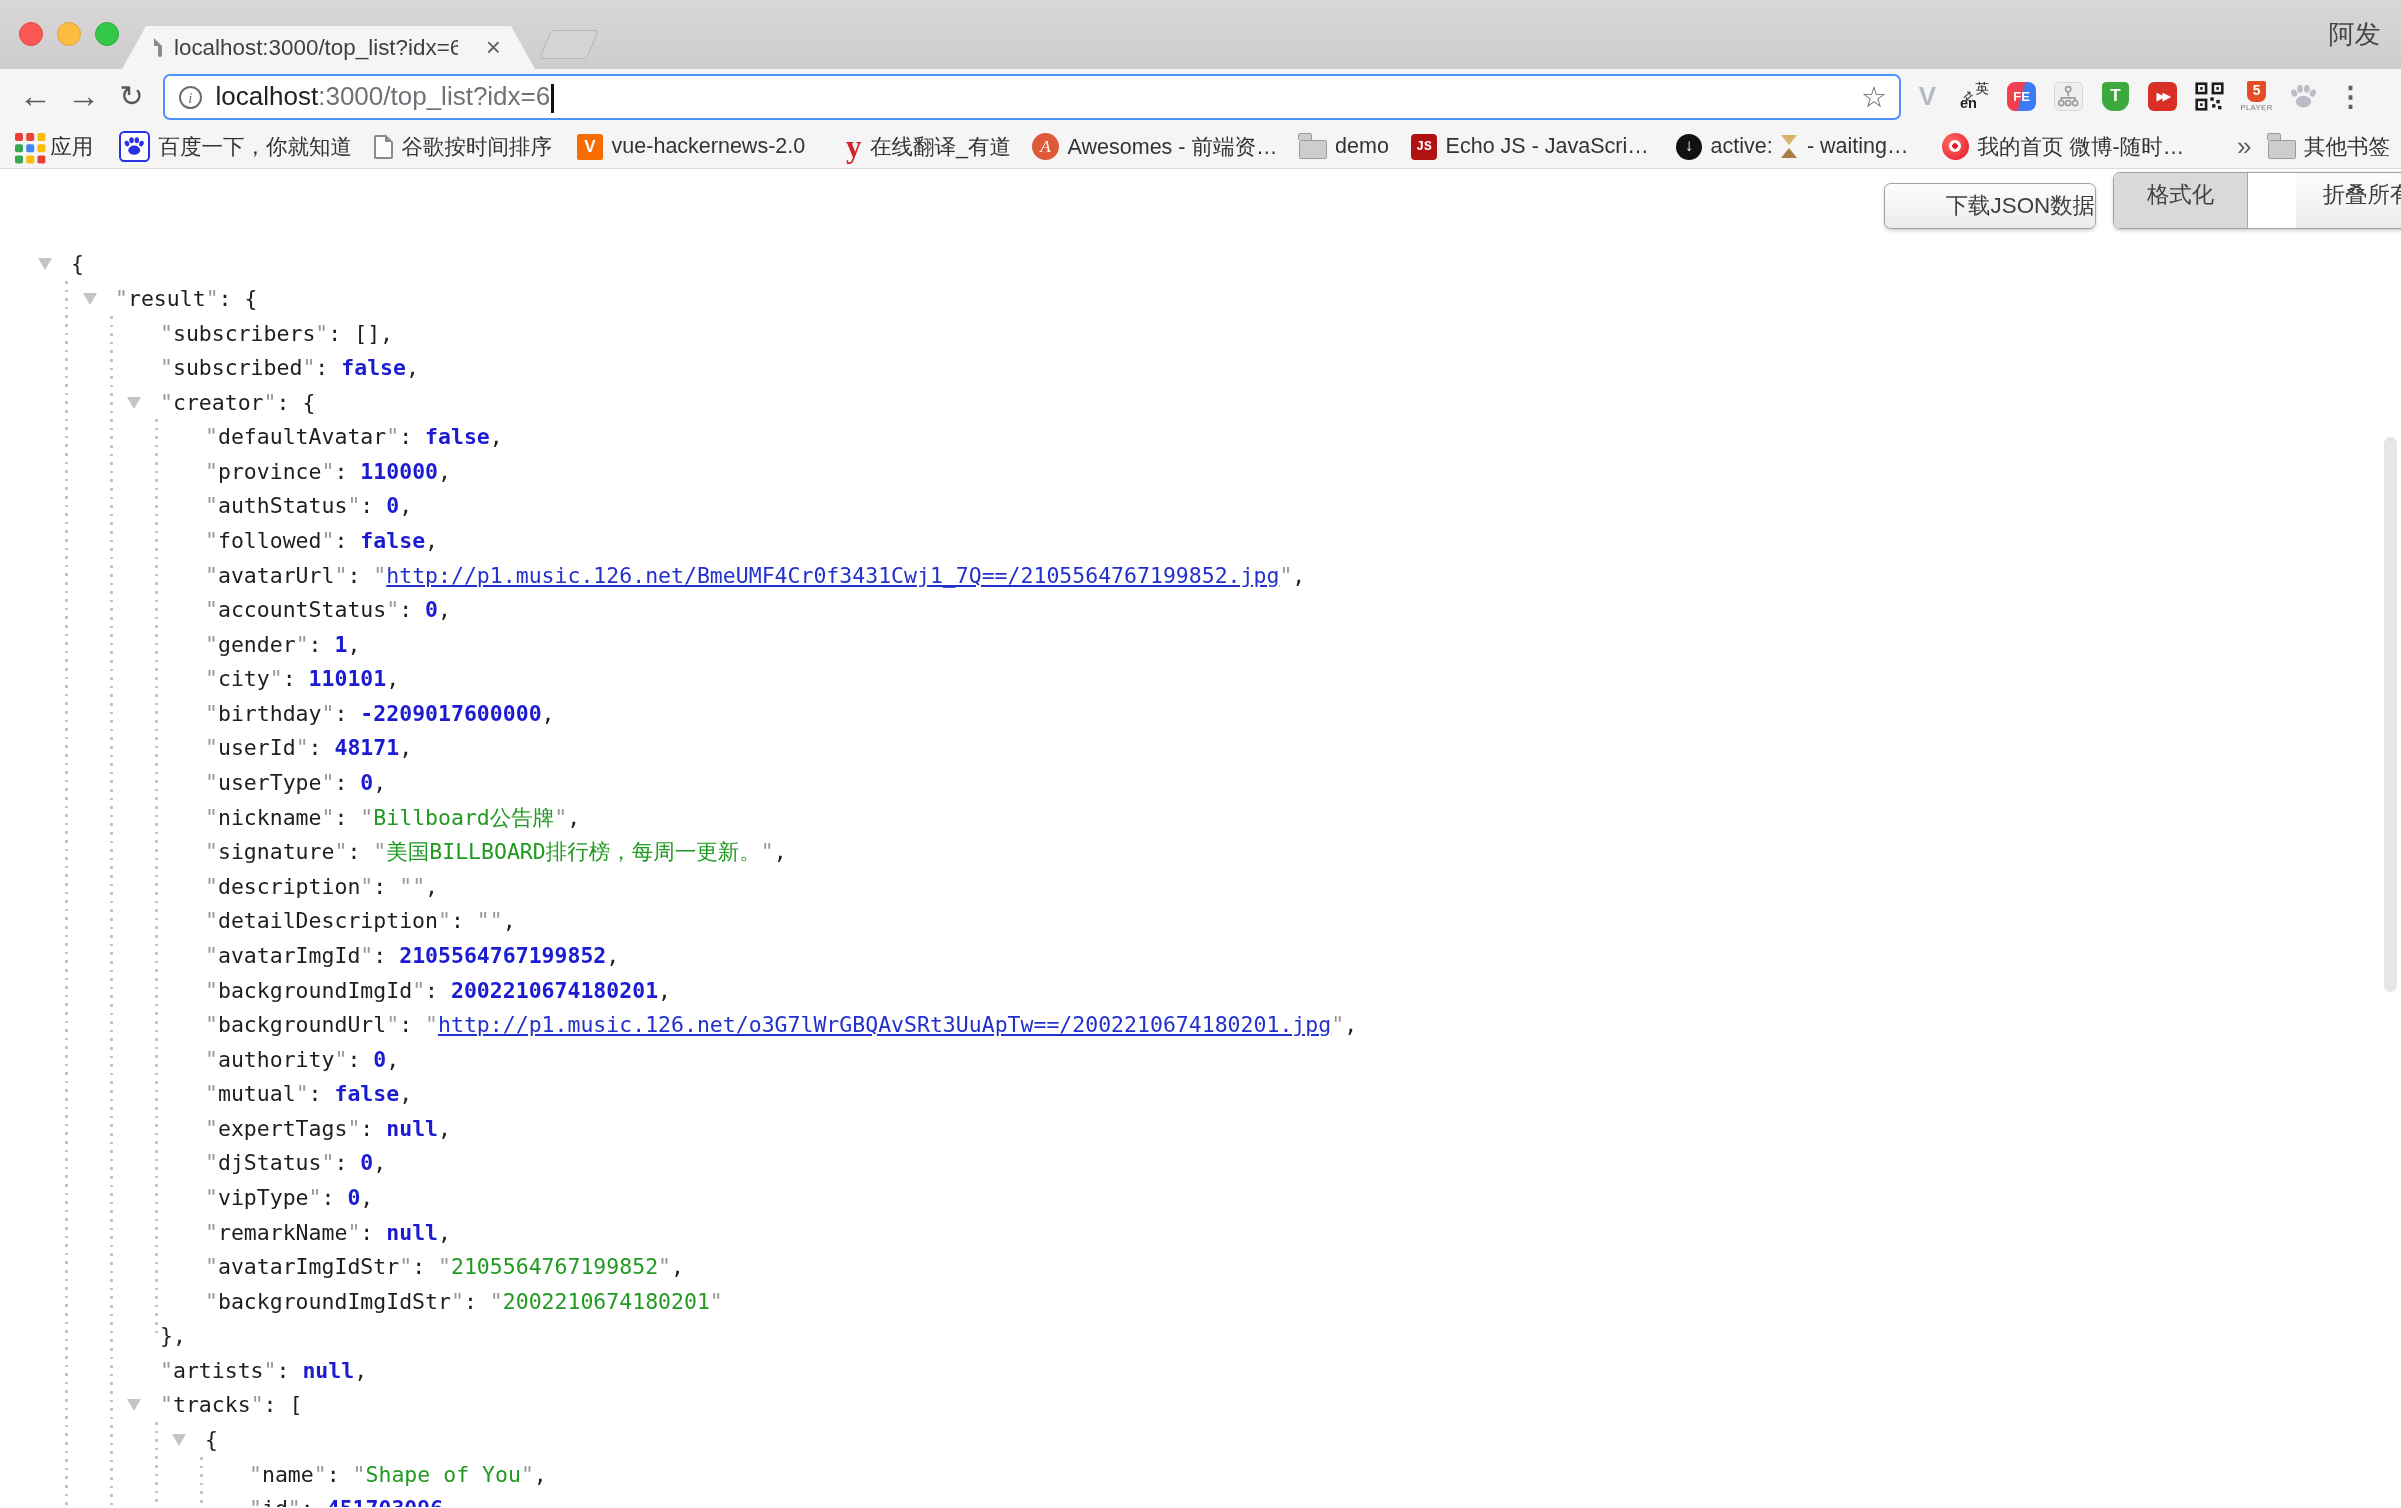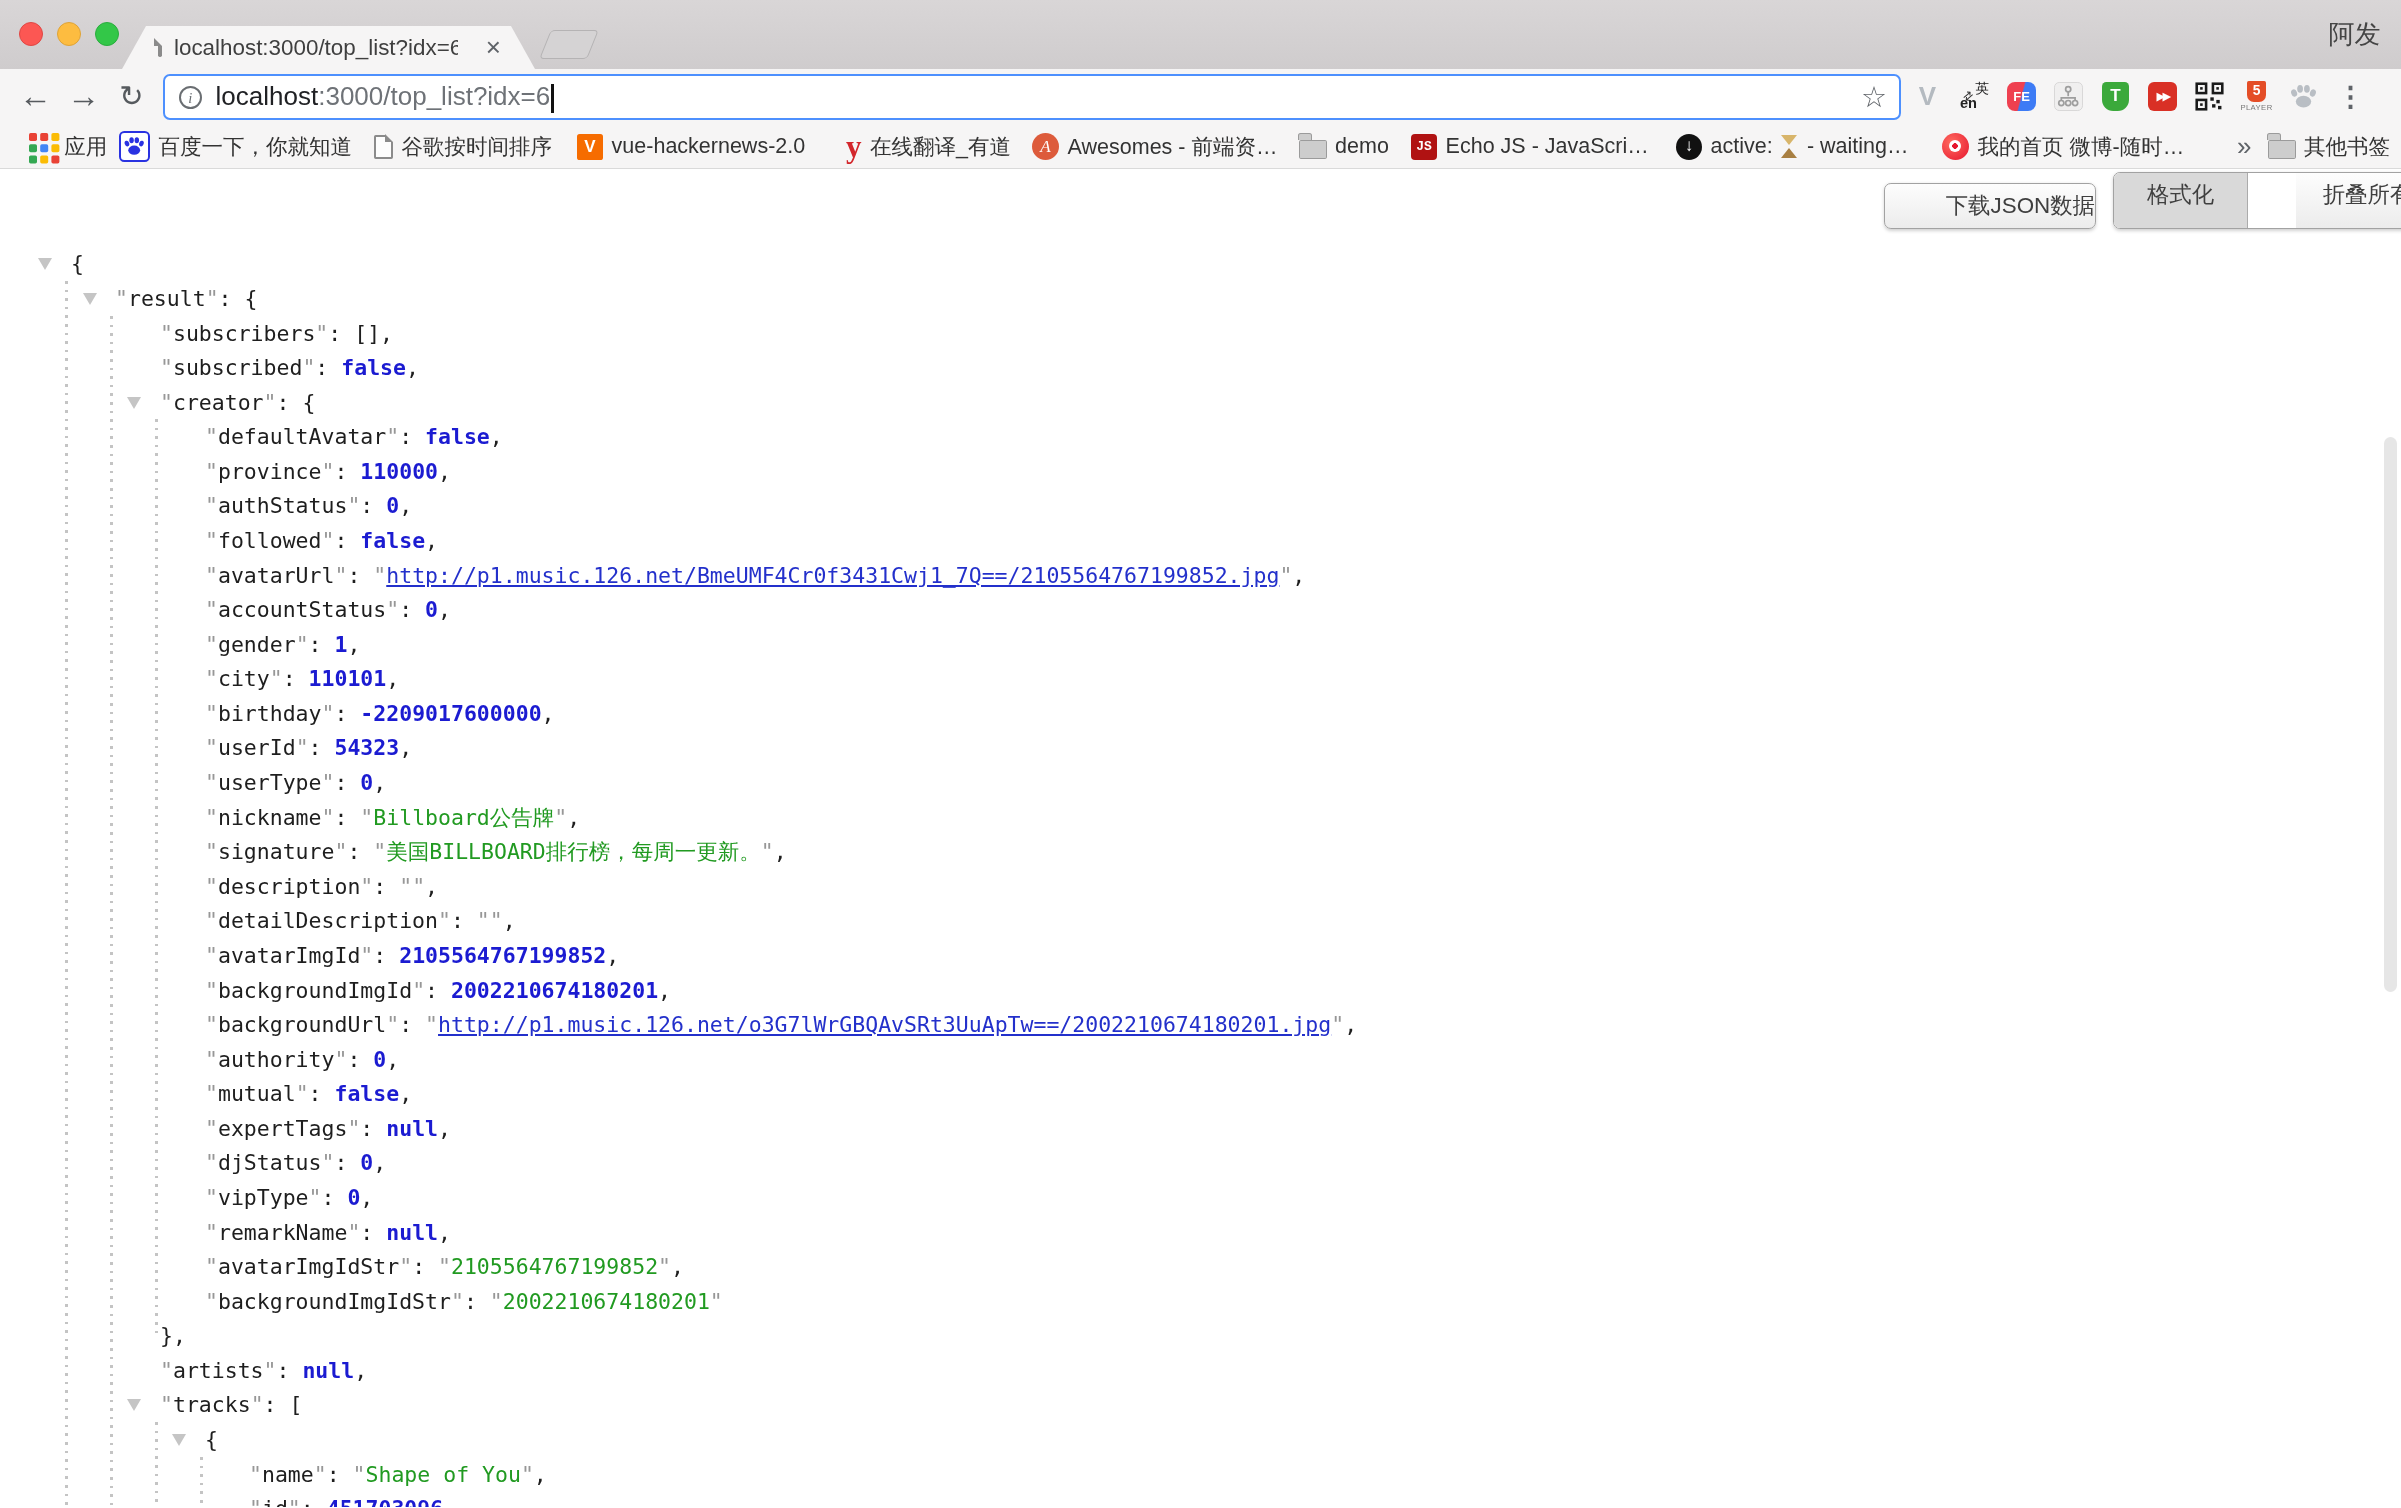--- a/index.html
+++ b/index.html
@@ -249,21 +249,21 @@
         <ellipse cx="28" cy="13" rx="3.4" ry="4.4" transform="rotate(20 28 13)"></ellipse>
       </svg>
     </div>
     <div class="ext">
         <span class="menu-dots">⋮</span>
       </div>
   </div>
 </div>
 
 <div class="bookmarks">
-  <div class="bm" style="left:29px">
+  <div class="bm" style="left:15px">
     <span class="apps-grid"></span>
     <span>应用</span>
   </div>
   <div class="bm" style="left:119px">
     <span class="baidu-box">
       <svg width="22.4" height="22.4" viewBox="0 0 34 34" fill="#2932e1">
         <ellipse cx="17" cy="23" rx="9" ry="7"></ellipse>
         <ellipse cx="6" cy="13" rx="3.4" ry="4.4" transform="rotate(-20 6 13)"></ellipse>
         <ellipse cx="13" cy="8" rx="3.4" ry="4.6"></ellipse>
         <ellipse cx="21" cy="8" rx="3.4" ry="4.6"></ellipse>
@@ -332,21 +332,21 @@
       <div class="jline" style="top: 216px; padding-left: 160px;"><span class="tri" style="left: 127px;"></span><span class="sg-q">"</span><span class="sg-k">creator</span><span class="sg-q">"</span><span class="sg-p">: {</span></div>
       <div class="jline" style="top: 250px; padding-left: 205px;"><span class="sg-q">"</span><span class="sg-k">defaultAvatar</span><span class="sg-q">"</span><span class="sg-p">: </span><span class="sg-n">false</span><span class="sg-p">,</span></div>
       <div class="jline" style="top: 285px; padding-left: 205px;"><span class="sg-q">"</span><span class="sg-k">province</span><span class="sg-q">"</span><span class="sg-p">: </span><span class="sg-n">110000</span><span class="sg-p">,</span></div>
       <div class="jline" style="top: 319px; padding-left: 205px;"><span class="sg-q">"</span><span class="sg-k">authStatus</span><span class="sg-q">"</span><span class="sg-p">: </span><span class="sg-n">0</span><span class="sg-p">,</span></div>
       <div class="jline" style="top: 354px; padding-left: 205px;"><span class="sg-q">"</span><span class="sg-k">followed</span><span class="sg-q">"</span><span class="sg-p">: </span><span class="sg-n">false</span><span class="sg-p">,</span></div>
       <div class="jline" style="top: 389px; padding-left: 205px;"><span class="sg-q">"</span><span class="sg-k">avatarUrl</span><span class="sg-q">"</span><span class="sg-p">: </span><span class="sg-q">"</span><span class="sg-l">http://p1.music.126.net/BmeUMF4Cr0f3431Cwj1_7Q==/2105564767199852.jpg</span><span class="sg-q">"</span><span class="sg-p">,</span></div>
       <div class="jline" style="top: 423px; padding-left: 205px;"><span class="sg-q">"</span><span class="sg-k">accountStatus</span><span class="sg-q">"</span><span class="sg-p">: </span><span class="sg-n">0</span><span class="sg-p">,</span></div>
       <div class="jline" style="top: 458px; padding-left: 205px;"><span class="sg-q">"</span><span class="sg-k">gender</span><span class="sg-q">"</span><span class="sg-p">: </span><span class="sg-n">1</span><span class="sg-p">,</span></div>
       <div class="jline" style="top: 492px; padding-left: 205px;"><span class="sg-q">"</span><span class="sg-k">city</span><span class="sg-q">"</span><span class="sg-p">: </span><span class="sg-n">110101</span><span class="sg-p">,</span></div>
       <div class="jline" style="top: 527px; padding-left: 205px;"><span class="sg-q">"</span><span class="sg-k">birthday</span><span class="sg-q">"</span><span class="sg-p">: </span><span class="sg-n">-2209017600000</span><span class="sg-p">,</span></div>
-      <div class="jline" style="top: 561px; padding-left: 205px;"><span class="sg-q">"</span><span class="sg-k">userId</span><span class="sg-q">"</span><span class="sg-p">: </span><span class="sg-n">54323</span><span class="sg-p">,</span></div>
+      <div class="jline" style="top: 561px; padding-left: 205px;"><span class="sg-q">"</span><span class="sg-k">userId</span><span class="sg-q">"</span><span class="sg-p">: </span><span class="sg-n">48171</span><span class="sg-p">,</span></div>
       <div class="jline" style="top: 596px; padding-left: 205px;"><span class="sg-q">"</span><span class="sg-k">userType</span><span class="sg-q">"</span><span class="sg-p">: </span><span class="sg-n">0</span><span class="sg-p">,</span></div>
       <div class="jline" style="top: 631px; padding-left: 205px;"><span class="sg-q">"</span><span class="sg-k">nickname</span><span class="sg-q">"</span><span class="sg-p">: </span><span class="sg-q">"</span><span class="sg-s">Billboard公告牌</span><span class="sg-q">"</span><span class="sg-p">,</span></div>
       <div class="jline" style="top: 665px; padding-left: 205px;"><span class="sg-q">"</span><span class="sg-k">signature</span><span class="sg-q">"</span><span class="sg-p">: </span><span class="sg-q">"</span><span class="sg-s">美国BILLBOARD排行榜，每周一更新。</span><span class="sg-q">"</span><span class="sg-p">,</span></div>
       <div class="jline" style="top: 700px; padding-left: 205px;"><span class="sg-q">"</span><span class="sg-k">description</span><span class="sg-q">"</span><span class="sg-p">: </span><span class="sg-q">""</span><span class="sg-p">,</span></div>
       <div class="jline" style="top: 734px; padding-left: 205px;"><span class="sg-q">"</span><span class="sg-k">detailDescription</span><span class="sg-q">"</span><span class="sg-p">: </span><span class="sg-q">""</span><span class="sg-p">,</span></div>
       <div class="jline" style="top: 769px; padding-left: 205px;"><span class="sg-q">"</span><span class="sg-k">avatarImgId</span><span class="sg-q">"</span><span class="sg-p">: </span><span class="sg-n">2105564767199852</span><span class="sg-p">,</span></div>
       <div class="jline" style="top: 804px; padding-left: 205px;"><span class="sg-q">"</span><span class="sg-k">backgroundImgId</span><span class="sg-q">"</span><span class="sg-p">: </span><span class="sg-n">2002210674180201</span><span class="sg-p">,</span></div>
       <div class="jline" style="top: 838px; padding-left: 205px;"><span class="sg-q">"</span><span class="sg-k">backgroundUrl</span><span class="sg-q">"</span><span class="sg-p">: </span><span class="sg-q">"</span><span class="sg-l">http://p1.music.126.net/o3G7lWrGBQAvSRt3UuApTw==/2002210674180201.jpg</span><span class="sg-q">"</span><span class="sg-p">,</span></div>
       <div class="jline" style="top: 873px; padding-left: 205px;"><span class="sg-q">"</span><span class="sg-k">authority</span><span class="sg-q">"</span><span class="sg-p">: </span><span class="sg-n">0</span><span class="sg-p">,</span></div>
       <div class="jline" style="top: 907px; padding-left: 205px;"><span class="sg-q">"</span><span class="sg-k">mutual</span><span class="sg-q">"</span><span class="sg-p">: </span><span class="sg-n">false</span><span class="sg-p">,</span></div>

